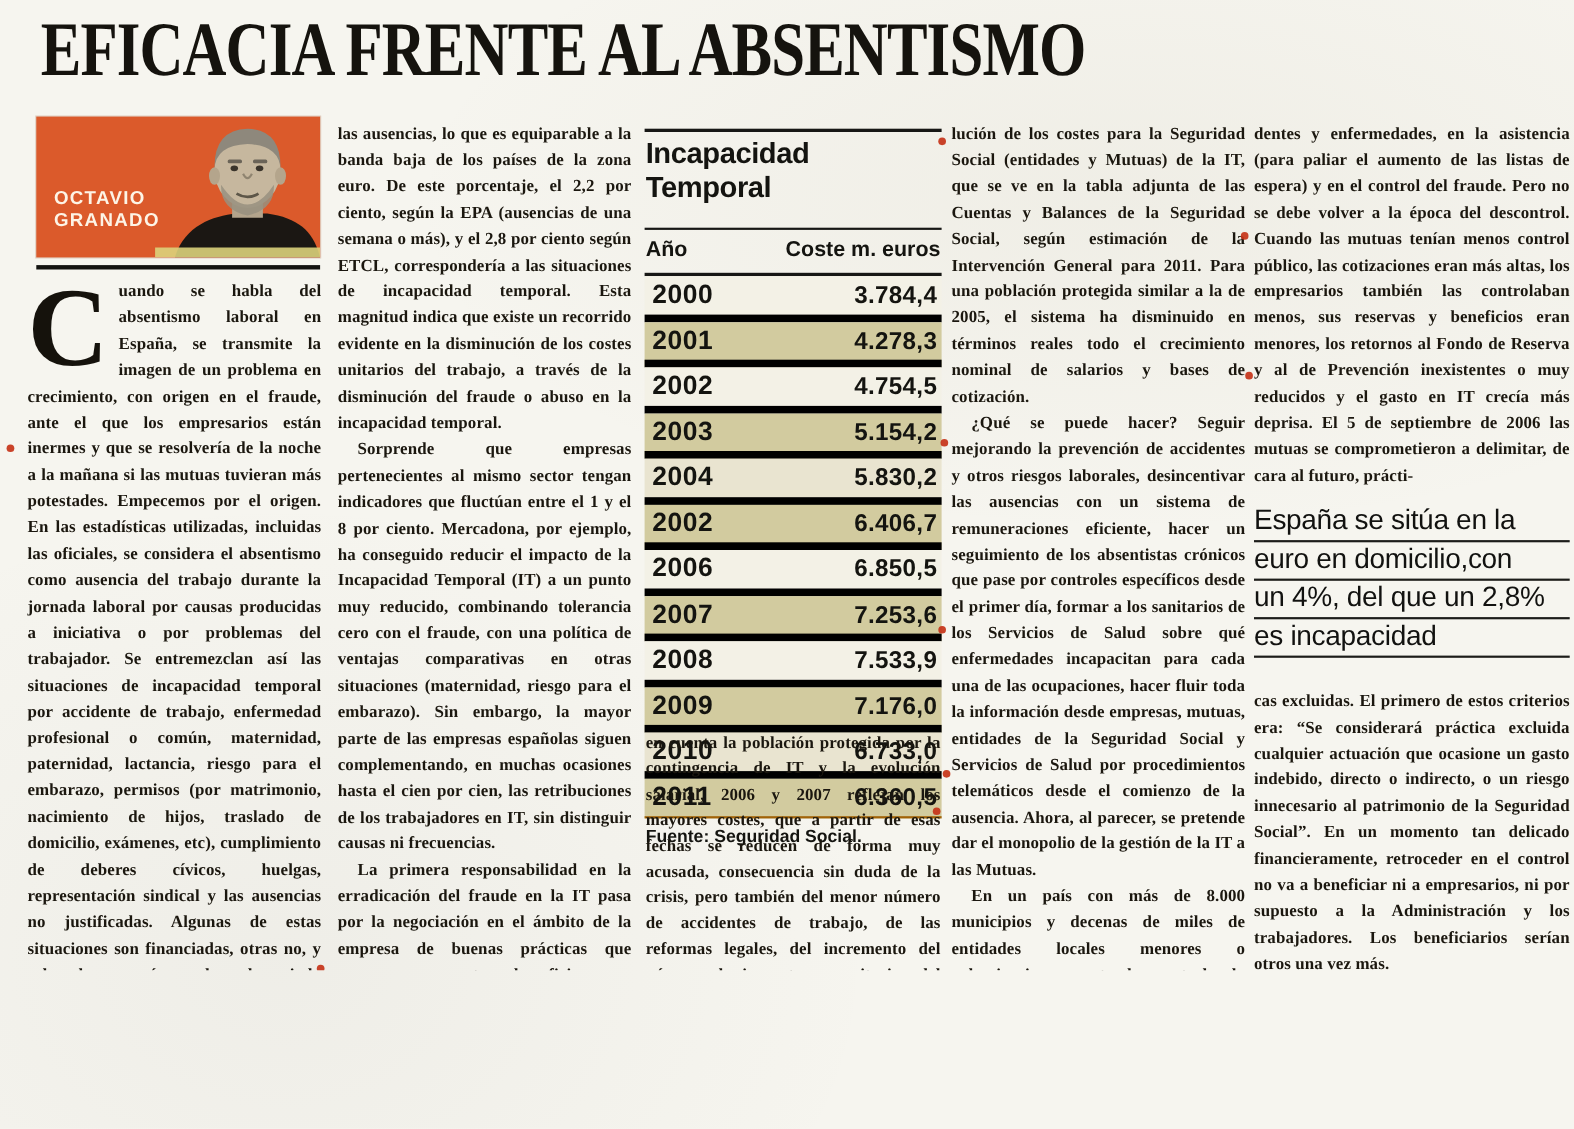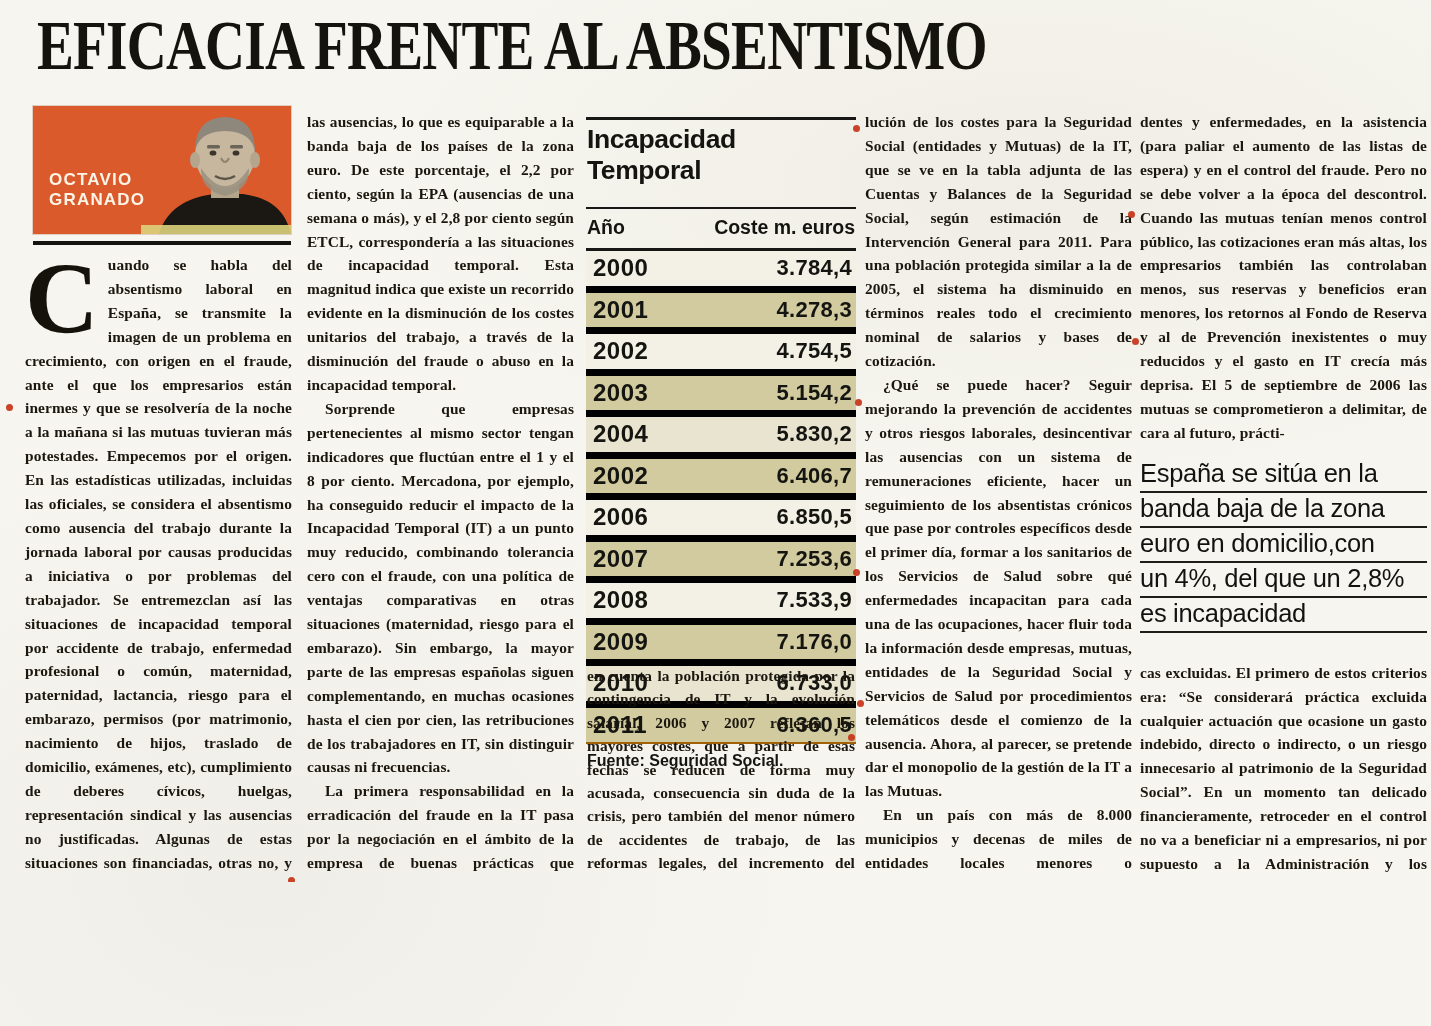--- a/index.html
+++ b/index.html
@@ -177,21 +177,20 @@
   <section class="col col4">
     <p>lución de los costes para la Seguridad Social (entidades y Mutuas) de la IT, que se ve en la tabla adjunta de las Cuentas y Balances de la Seguridad Social, según estimación de la Intervención General para 2011. Para una población protegida similar a la de 2005, el sistema ha disminuido en términos reales todo el crecimiento nominal de salarios y bases de cotización.</p>
     <p class="indent">¿Qué se puede hacer? Seguir mejorando la prevención de accidentes y otros riesgos laborales, desincentivar las ausencias con un sistema de remuneraciones eficiente, hacer un seguimiento de los absentistas crónicos que pase por controles específicos desde el primer día, formar a los sanitarios de los Servicios de Salud sobre qué enfermedades incapacitan para cada una de las ocupaciones, hacer fluir toda la información desde empresas, mutuas, entidades de la Seguridad Social y Servicios de Salud por procedimientos telemáticos desde el comienzo de la ausencia. Ahora, al parecer, se pretende dar el monopolio de la gestión de la IT a las Mutuas.</p>
     <p class="indent">En un país con más de 8.000 municipios y decenas de miles de entidades locales menores o urbanizaciones, pretender controlar la salud de más de 15 millones de trabajadores y autónomos prescindiendo de los servicios de salud sería un disparate, un caos, o las dos cosas. Las mutuas están ahora controladas y deben aumentar su eficacia en la prevención de acci-</p>
   </section>
 
   <section class="col col5">
     <p>dentes y enfermedades, en la asistencia (para paliar el aumento de las listas de espera) y en el control del fraude. Pero no se debe volver a la época del descontrol. Cuando las mutuas tenían menos control público, las cotizaciones eran más altas, los empresarios también las controlaban menos, sus reservas y beneficios eran menores, los retornos al Fondo de Reserva y al de Prevención inexistentes o muy reducidos y el gasto en IT crecía más deprisa. El 5 de septiembre de 2006 las mutuas se comprometieron a delimitar, de cara al futuro, prácti-</p>
     <div class="pq">
         <div class="pq-line">España se sitúa en la</div>
-        <div class="pq-line">banda baja de la zona</div>
         <div class="pq-line">euro en domicilio,con</div>
         <div class="pq-line">un 4%, del que un 2,8%</div>
         <div class="pq-line">es incapacidad</div>
       </div>
     <p>cas excluidas. El primero de estos criterios era: “Se considerará práctica excluida cualquier actuación que ocasione un gasto indebido, directo o indirecto, o un riesgo innecesario al patrimonio de la Seguridad Social”. En un momento tan delicado financieramente, retroceder en el control no va a beneficiar ni a empresarios, ni por supuesto a la Administración y los trabajadores. Los beneficiarios serían otros una vez más.</p>
   </section>
 
   <div class="signature">
     <div>O Exsecretario de Estado</div>
     <div>de la Seguridad Social.</div>

